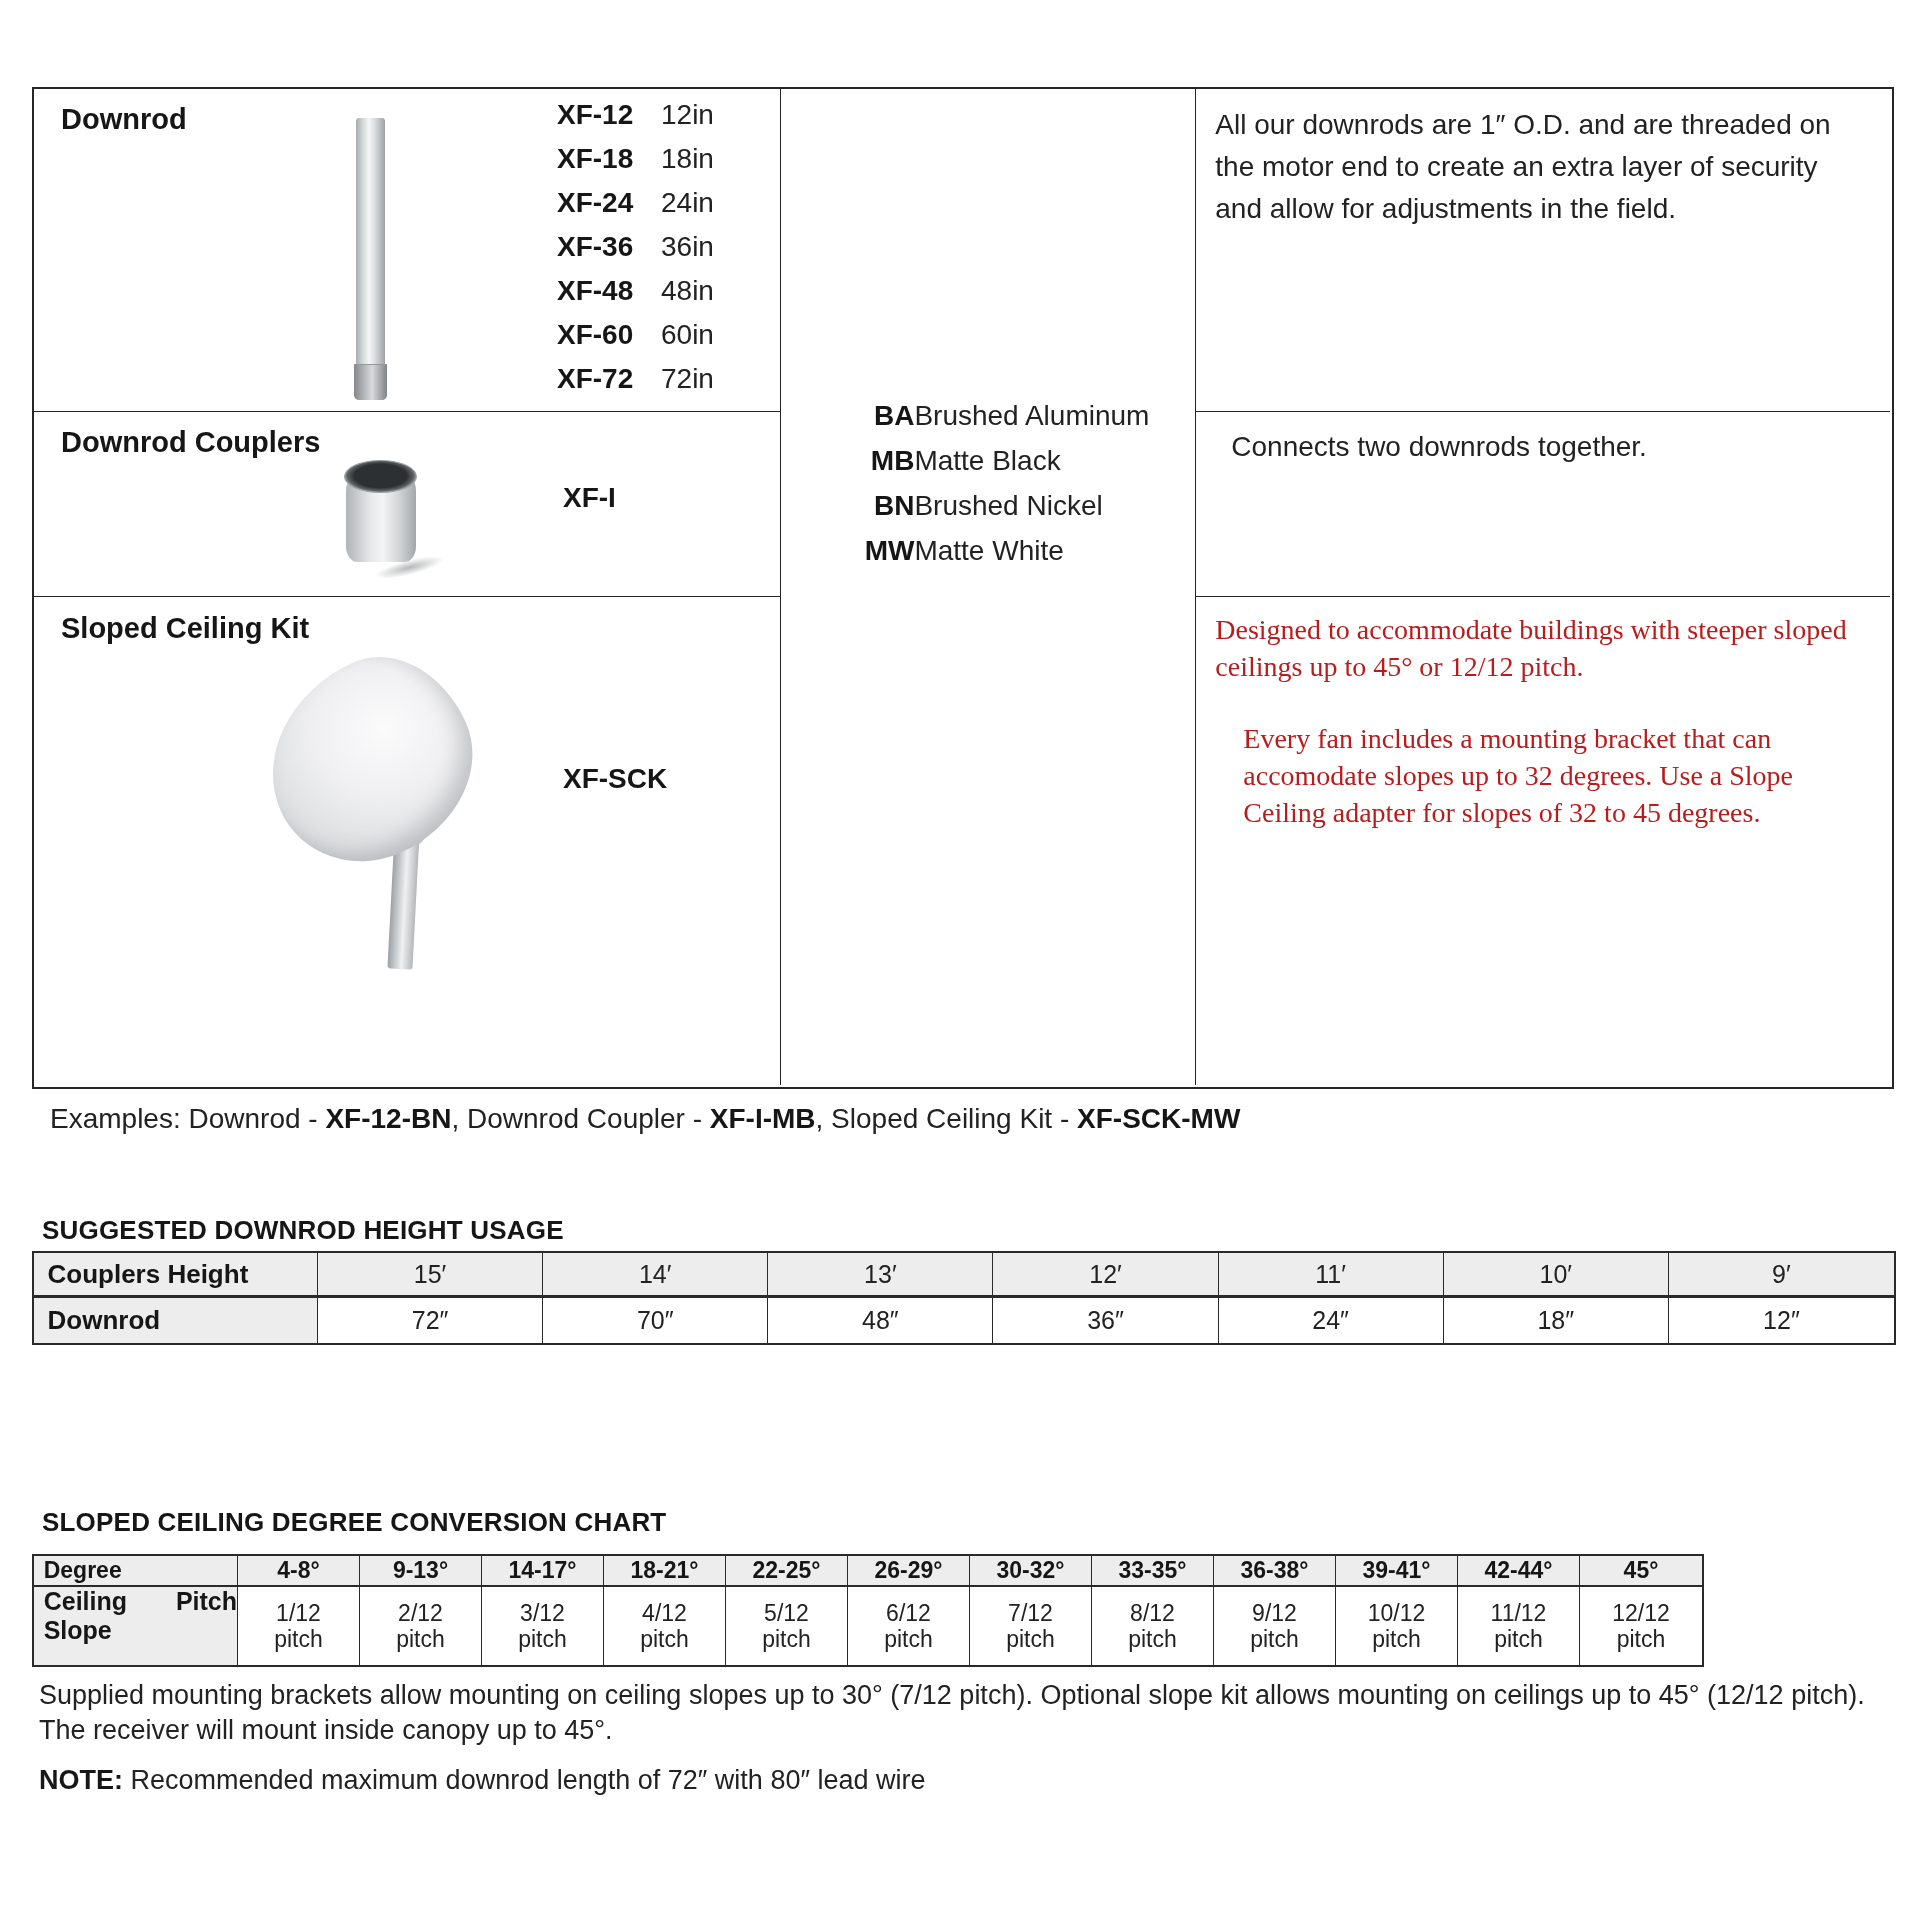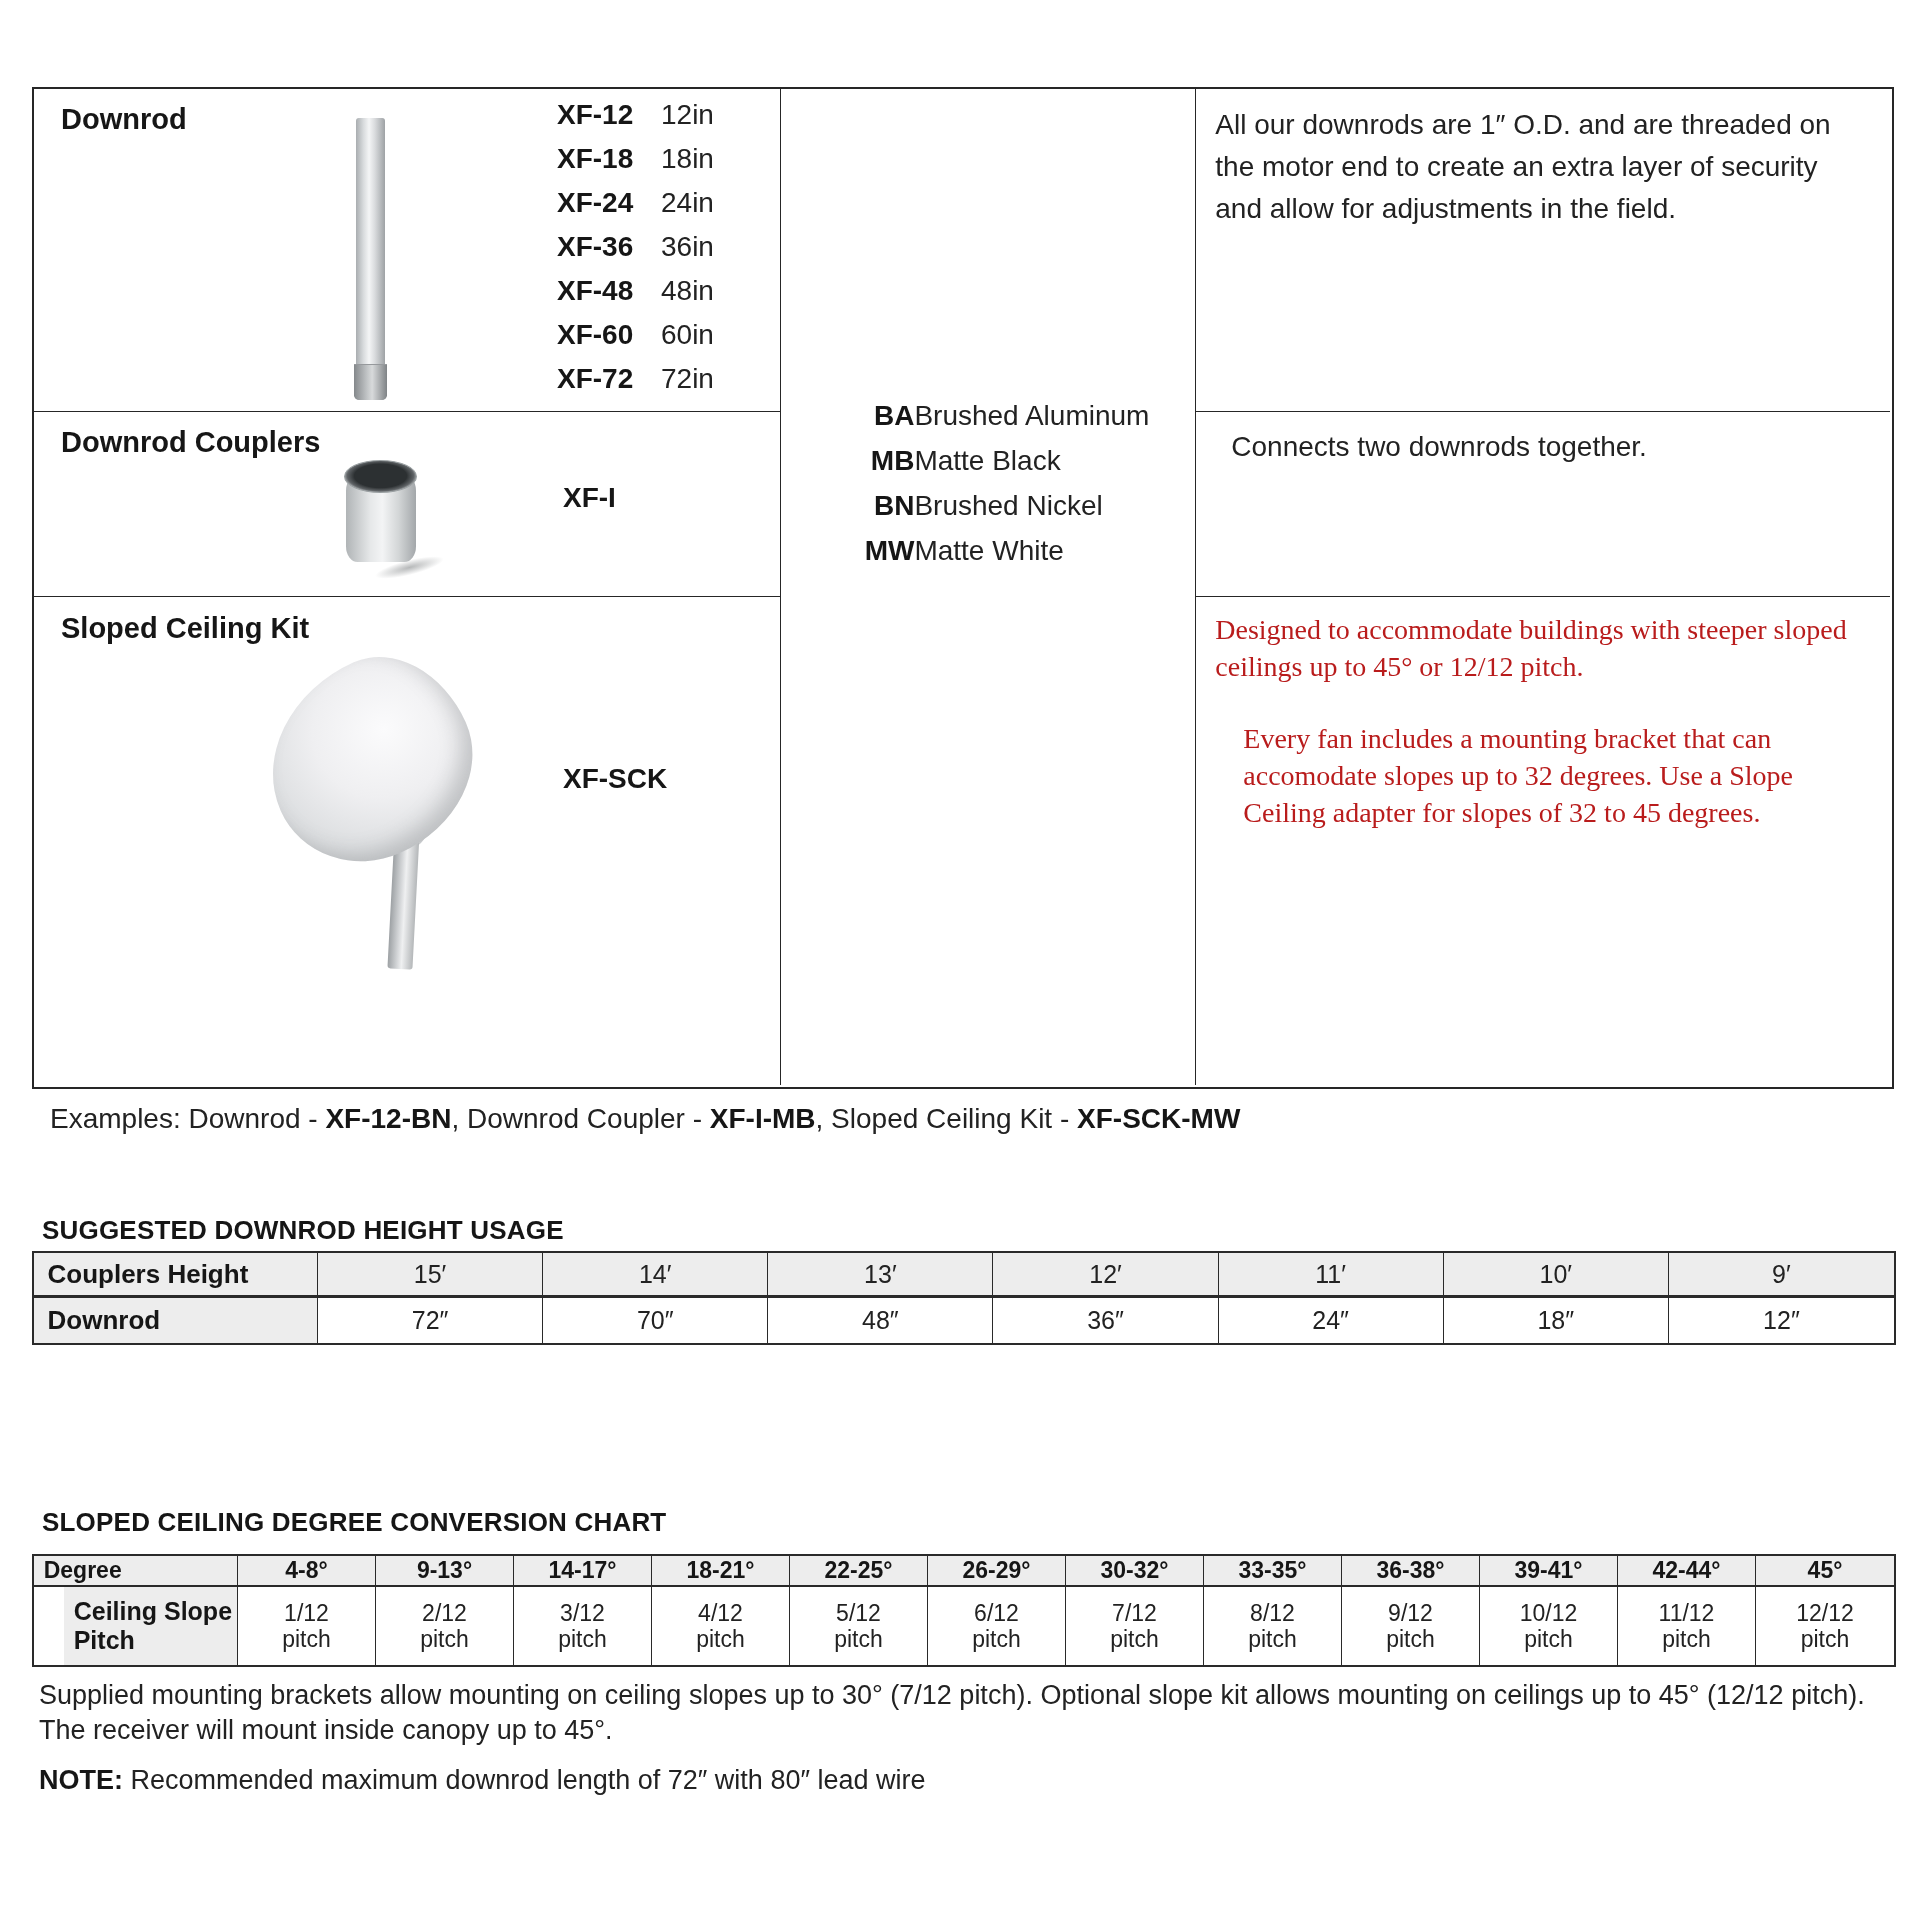--- a/index.html
+++ b/index.html
@@ -64,28 +64,28 @@
   .tbl-heading{position:absolute;font-size:26px;font-weight:bold;color:#161616;letter-spacing:0.2px;}
   
   .t1{position:absolute;left:32px;top:1251px;width:1864px;border:2.9px solid #2a2a2a;box-sizing:border-box;
     display:grid;grid-template-columns:284px repeat(7,1fr);background:#fff;}
   .t1 .c{height:45px;border-right:1.9px solid #2a2a2a;display:flex;align-items:center;justify-content:center;
     font-size:25px;color:#222;box-sizing:border-box;background:#fff;}
   .t1 .hdr{background:#ededed;border-bottom:3.9px solid #2a2a2a;}
   .t1 .lbl{justify-content:flex-start;padding-left:13.5px;font-weight:bold;font-size:26px;background:#ededed;color:#161616;}
   .t1 .last{border-right:0;}
   
-  .t2{position:absolute;left:32px;top:1554px;width:1864px;border:2.9px solid #2a2a2a;box-sizing:border-box;
+  .t2{position:absolute;left:32px;top:1554px;width:1672px;border:2.9px solid #2a2a2a;box-sizing:border-box;
     display:grid;grid-template-columns:204px repeat(12,1fr);background:#fff;}
   .t2 .c{border-right:1.9px solid #2a2a2a;display:flex;align-items:center;justify-content:center;
     box-sizing:border-box;background:#fff;color:#222;}
   .t2 .r1{height:31px;font-size:23px;font-weight:bold;background:#ededed;border-bottom:2.9px solid #2a2a2a;color:#161616;}
   .t2 .r2{height:78px;font-size:23px;line-height:26px;flex-direction:column;}
   .t2 .lbl{justify-content:flex-start;padding-left:9.7px;font-weight:bold;background:#ededed;color:#161616;}
-  .t2 .lbl2{align-items:flex-start;justify-content:center;font-size:25px;line-height:29px;flex-direction:column;margin-left:30px;}
+  .t2 .lbl2{align-items:flex-start;justify-content:center;font-size:25px;line-height:29px;flex-direction:row;}
   .t2 .last{border-right:0;}
   
   .supplied{position:absolute;left:39px;top:1678px;width:1850px;font-size:27px;line-height:35px;color:#222;}
   .note-line{position:absolute;left:39px;top:1765px;font-size:27px;color:#222;}
   .note-line b{color:#161616;}
 </style>
 </head>
 <body>
 
 <div class="spec-table">

